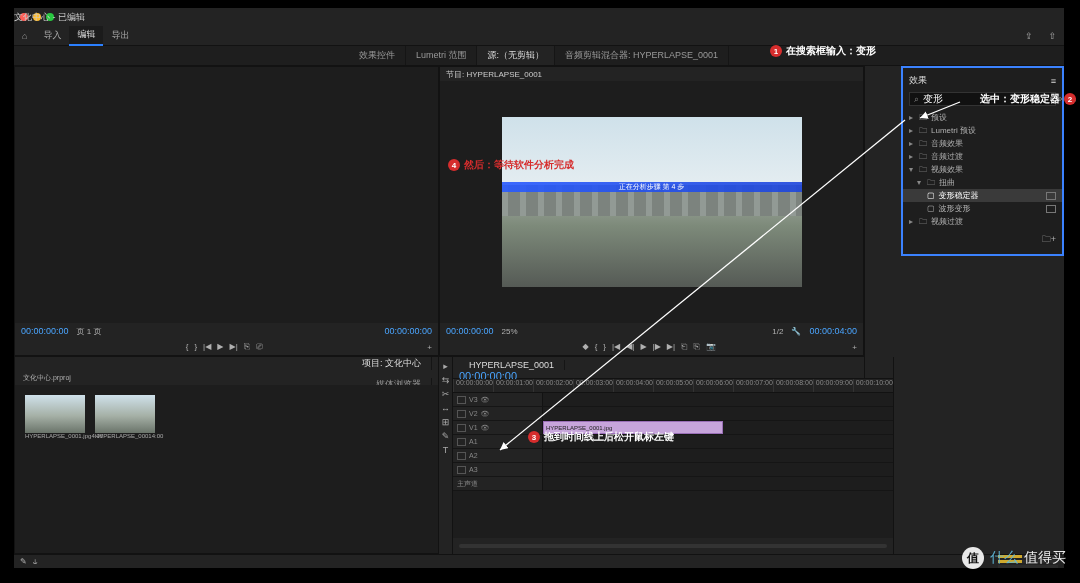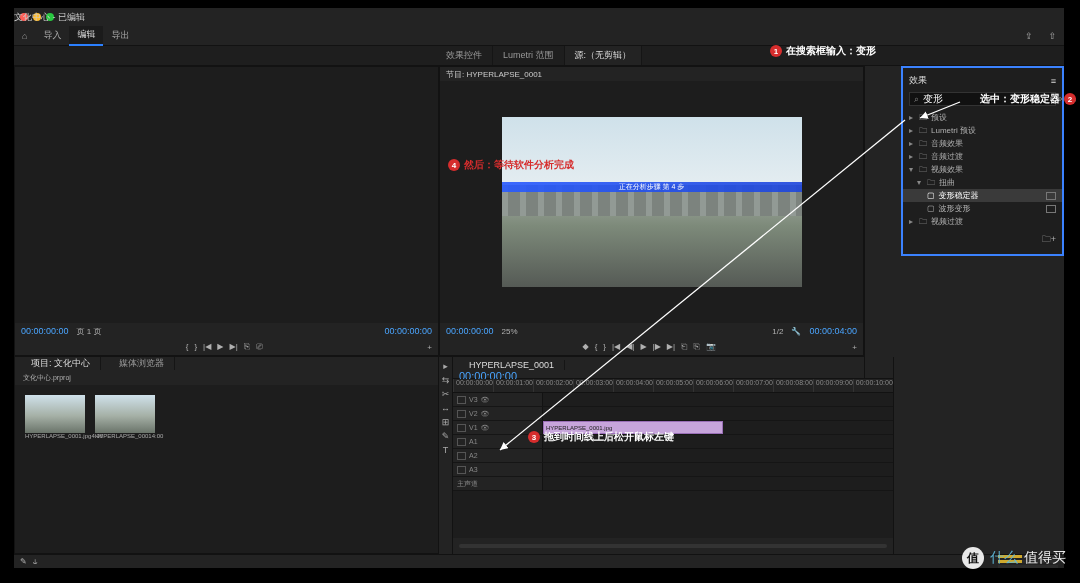--- a/index.html
+++ b/index.html
@@ -54,21 +54,21 @@
 .fx-tree .trow { display:flex; align-items:center; padding:0 6px; height:13px; font-size:8px; gap:4px;}
 .fx-tree .trow .caret { color:#888; width:6px; }
 .fx-tree .lvl1 { padding-left: 14px; }
 .fx-tree .lvl2 { padding-left: 24px; }
 .fx-tree .trow.sel { background:#3a3a3a; color:#fff; }
 .fx-tree .box { margin-left:auto; width:10px; height:8px; border:1px solid #777; }
 
 .side-list .srow { height:18px; border-bottom:1px solid #151515; padding:0 8px; display:flex; align-items:center; font-size:9px; color:#bbb; }
 
 
-.proj-head { height:14px; display:flex; align-items:flex-start; padding:0 6px; font-size:8px; gap:8px;}
+.proj-head { height:14px; display:flex; align-items:flex-end; padding:0 6px; font-size:8px; gap:8px;flex-direction:column;}
 .proj-body { flex:1; display:flex; gap:10px; padding:10px; background:#1d1d1d; }
 .thumb { width:60px; }
 .thumb .img { height:38px; background: linear-gradient(#cfe1ea,#a5b0a6 55%,#6a746a); }
 .thumb .cap { font-size:6px; color:#aaa; display:flex; justify-content:space-between; }
 
 
 .timeline { grid-column: 2 / span 1; display:flex; border-top:1px solid #121212; }
 .tools { width:18px; background:#232323; display:flex; flex-direction:column; gap:4px; padding:4px 2px; border-right:1px solid #121212;}
 .tools span { font-size:9px; color:#aaa; text-align:center; }
 .tl-body { flex:1; display:flex; flex-direction:column; }
@@ -122,20 +122,21 @@
     <div class="ws-btn">导出</div>
     <div class="spacer"></div>
     <div class="ws-btn">⇪</div>
     <div class="ws-btn">⇧</div>
   </div>
 
   <div class="tabrow">
     <div class="tab">效果控件</div>
     <div class="tab">Lumetri 范围</div>
     <div class="tab active">源:（无剪辑）</div>
+    <div class="tab">音频剪辑混合器: HYPERLAPSE_0001</div>
   </div>
 
   <div class="main">
 
     <div class="panel">
       <div class="blank"></div>
       <div class="ctrlbar">
         <div class="cbar-left">
           <span class="tc">00:00:00:00</span>
           <span>页 1 页</span>

